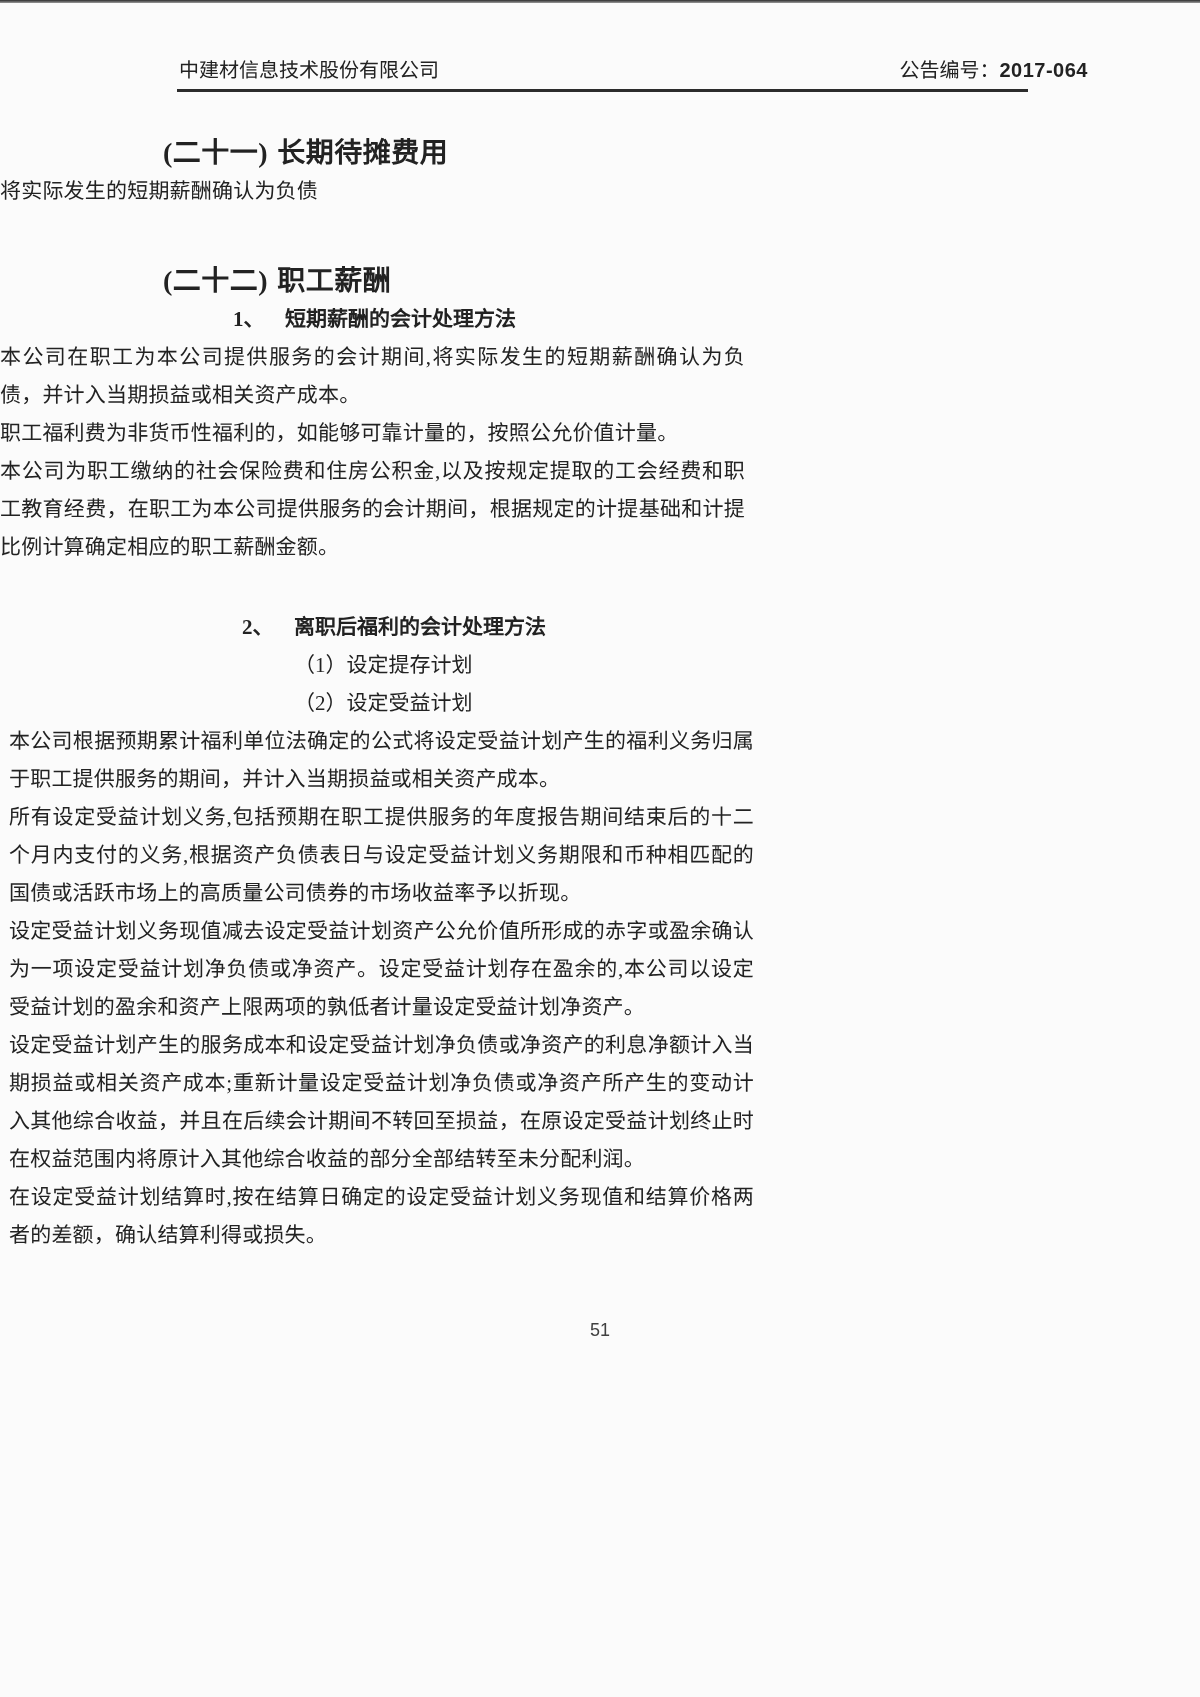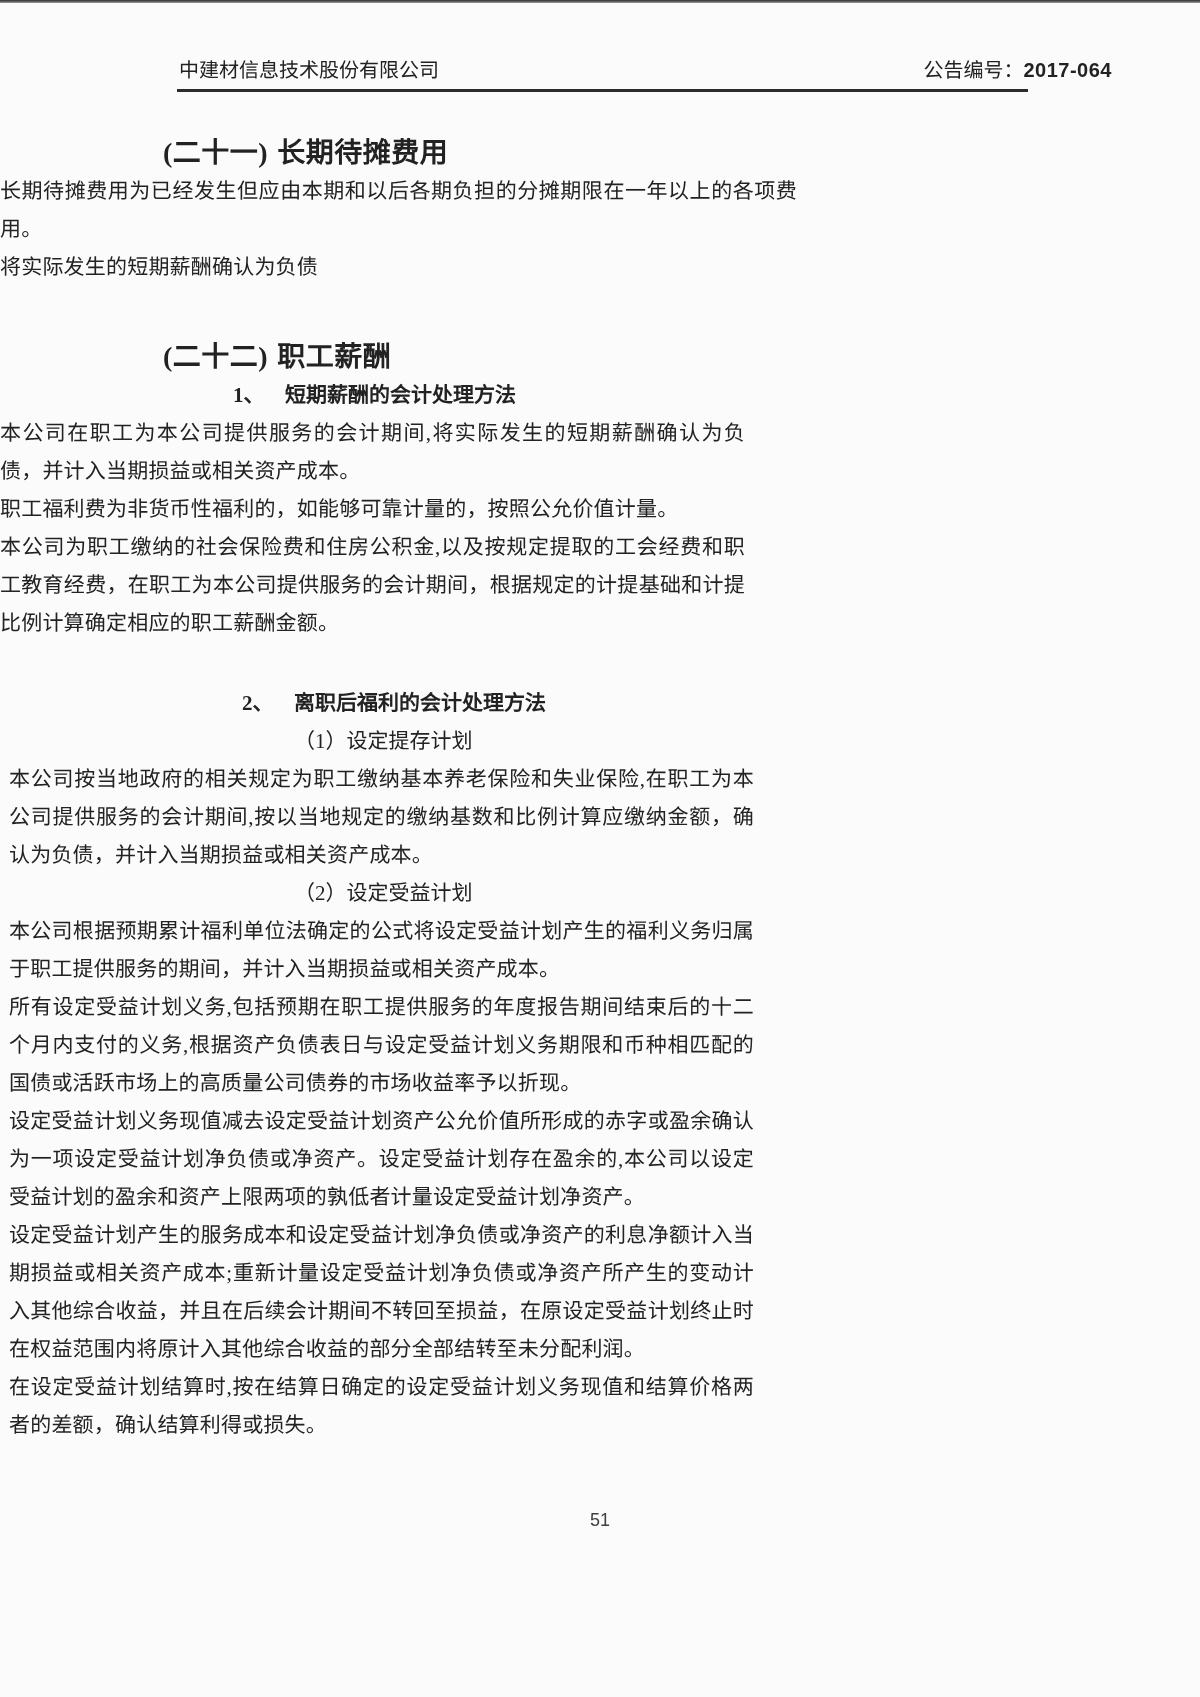--- a/index.html
+++ b/index.html
@@ -15,21 +15,21 @@
     overflow: hidden;
     position: relative;
   }
   .top-edge {
     height: 3px;
     width: 100%;
     background: linear-gradient(#2e2e2e, #9a9a9a);
   }
   
   .header {
-    margin: 54px 88px 0 179px;
+    margin: 54px 112px 0 179px;
     display: flex;
     justify-content: space-between;
     align-items: baseline;
     font-size: 20px;
     line-height: 26px;
   }
   .announce { white-space: nowrap; }
   .announce .num {
     font-family: "Liberation Sans", "DejaVu Sans", sans-serif;
     font-weight: 700;
@@ -100,21 +100,20 @@
 <div class="header">
   <span>中建材信息技术股份有限公司</span>
   <span class="announce"><span>公告编号：</span><span class="num">2017-064</span></span>
 </div>
 <div class="header-rule"></div>
 
 <div class="section sec-21">
   <div class="sec-heading">
     <span class="sec-label">(二十一)</span><span>长期待摊费用</span>
   </div>
-  <p class="body indent1">长期待摊费用为已经发生但应由本期和以后各期负担的分摊期限在一年以上的各项费用。</p>
   <p class="body indent1">将实际发生的短期薪酬确认为负债</p>
 </div>
 
 <div class="section sec-22">
   <div class="sec-heading">
     <span class="sec-label">(二十二)</span><span>职工薪酬</span>
   </div>
 
   <div class="subsection">
     <div class="sub-heading">
@@ -124,21 +123,20 @@
     <p class="body indent2">职工福利费为非货币性福利的，如能够可靠计量的，按照公允价值计量。</p>
     <p class="body indent2">本公司为职工缴纳的社会保险费和住房公积金,以及按规定提取的工会经费和职工教育经费，在职工为本公司提供服务的会计期间，根据规定的计提基础和计提比例计算确定相应的职工薪酬金额。</p>
   </div>
 
   <div class="subsection subsection-2">
     <div class="sub-heading">
       <span class="sub-num">2、</span><span>离职后福利的会计处理方法</span>
     </div>
 
     <p class="item-label">（1）设定提存计划</p>
-    <p class="body indent2">本公司按当地政府的相关规定为职工缴纳基本养老保险和失业保险,在职工为本公司提供服务的会计期间,按以当地规定的缴纳基数和比例计算应缴纳金额，确认为负债，并计入当期损益或相关资产成本。</p>
 
     <p class="item-label">（2）设定受益计划</p>
     <p class="body indent2">本公司根据预期累计福利单位法确定的公式将设定受益计划产生的福利义务归属于职工提供服务的期间，并计入当期损益或相关资产成本。</p>
     <p class="body indent2">所有设定受益计划义务,包括预期在职工提供服务的年度报告期间结束后的十二个月内支付的义务,根据资产负债表日与设定受益计划义务期限和币种相匹配的国债或活跃市场上的高质量公司债券的市场收益率予以折现。</p>
     <p class="body indent2">设定受益计划义务现值减去设定受益计划资产公允价值所形成的赤字或盈余确认为一项设定受益计划净负债或净资产。设定受益计划存在盈余的,本公司以设定受益计划的盈余和资产上限两项的孰低者计量设定受益计划净资产。</p>
     <p class="body indent2">设定受益计划产生的服务成本和设定受益计划净负债或净资产的利息净额计入当期损益或相关资产成本;重新计量设定受益计划净负债或净资产所产生的变动计入其他综合收益，并且在后续会计期间不转回至损益，在原设定受益计划终止时在权益范围内将原计入其他综合收益的部分全部结转至未分配利润。</p>
     <p class="body indent2">在设定受益计划结算时,按在结算日确定的设定受益计划义务现值和结算价格两者的差额，确认结算利得或损失。</p>
   </div>
 </div>
 

